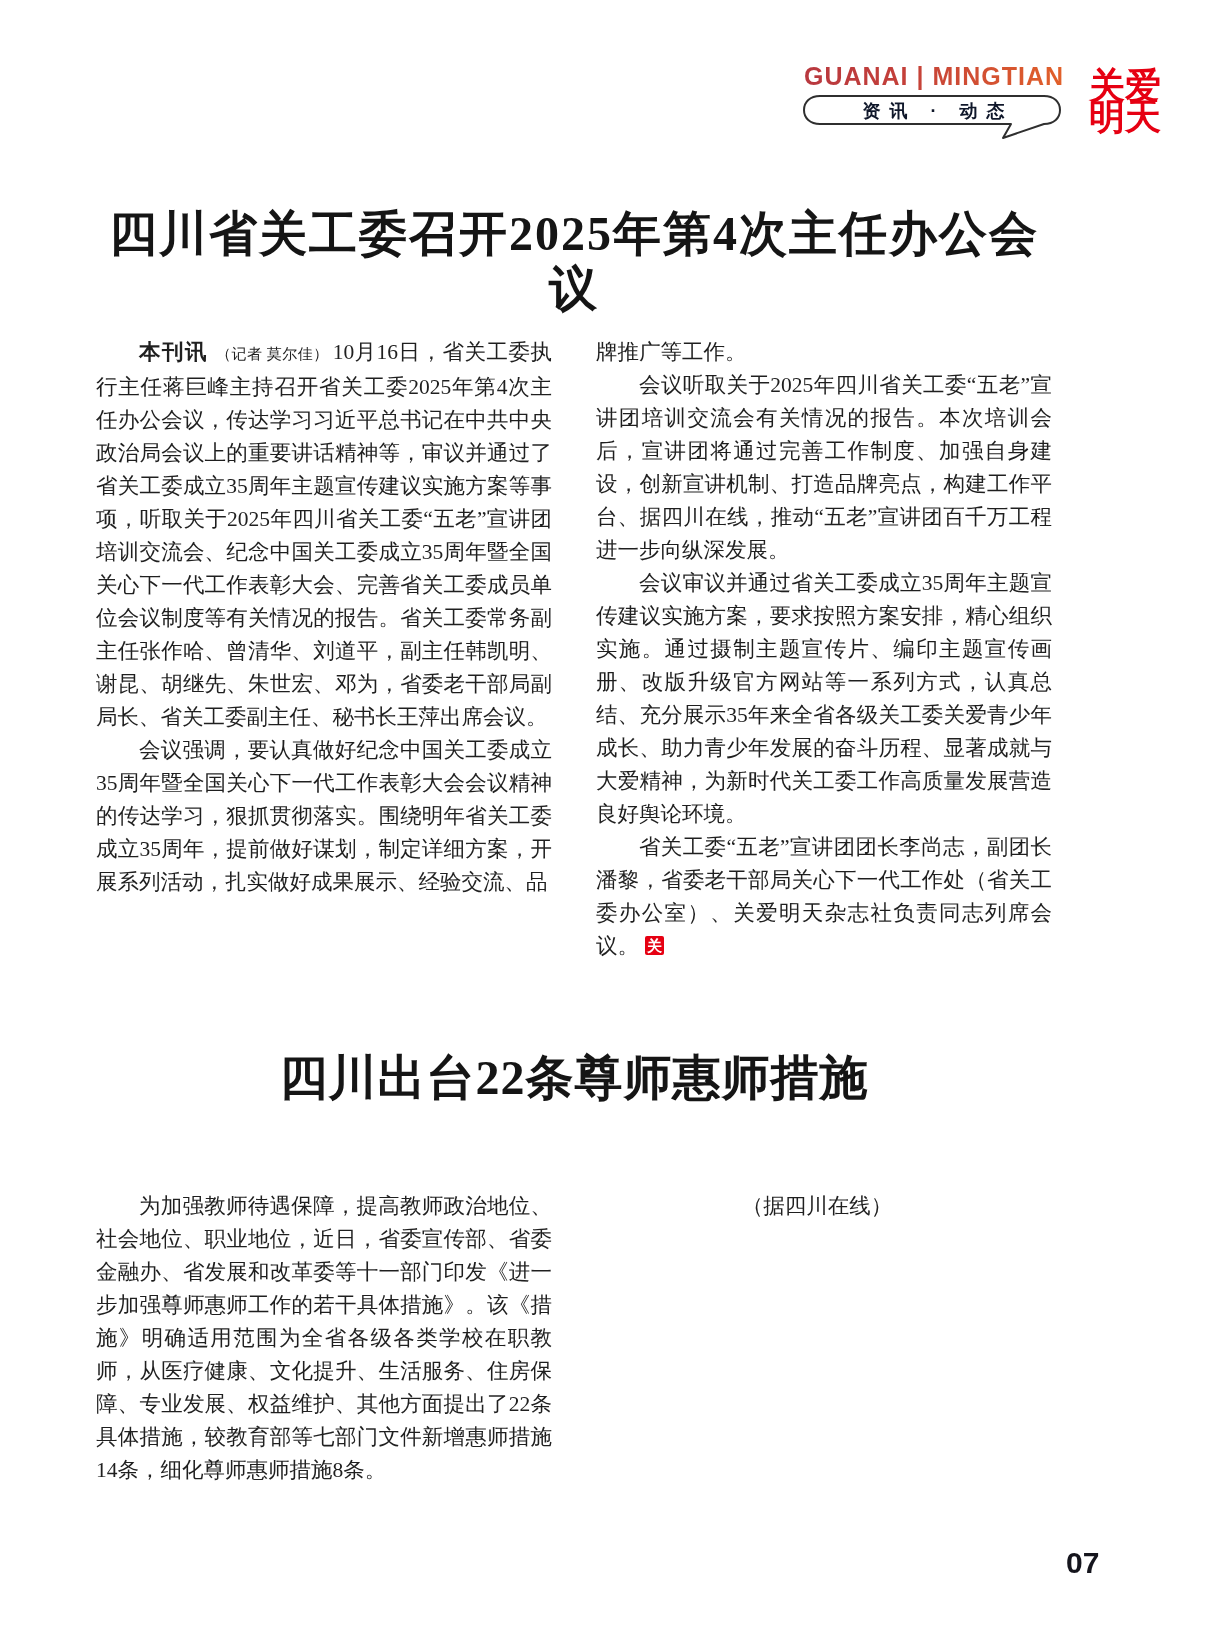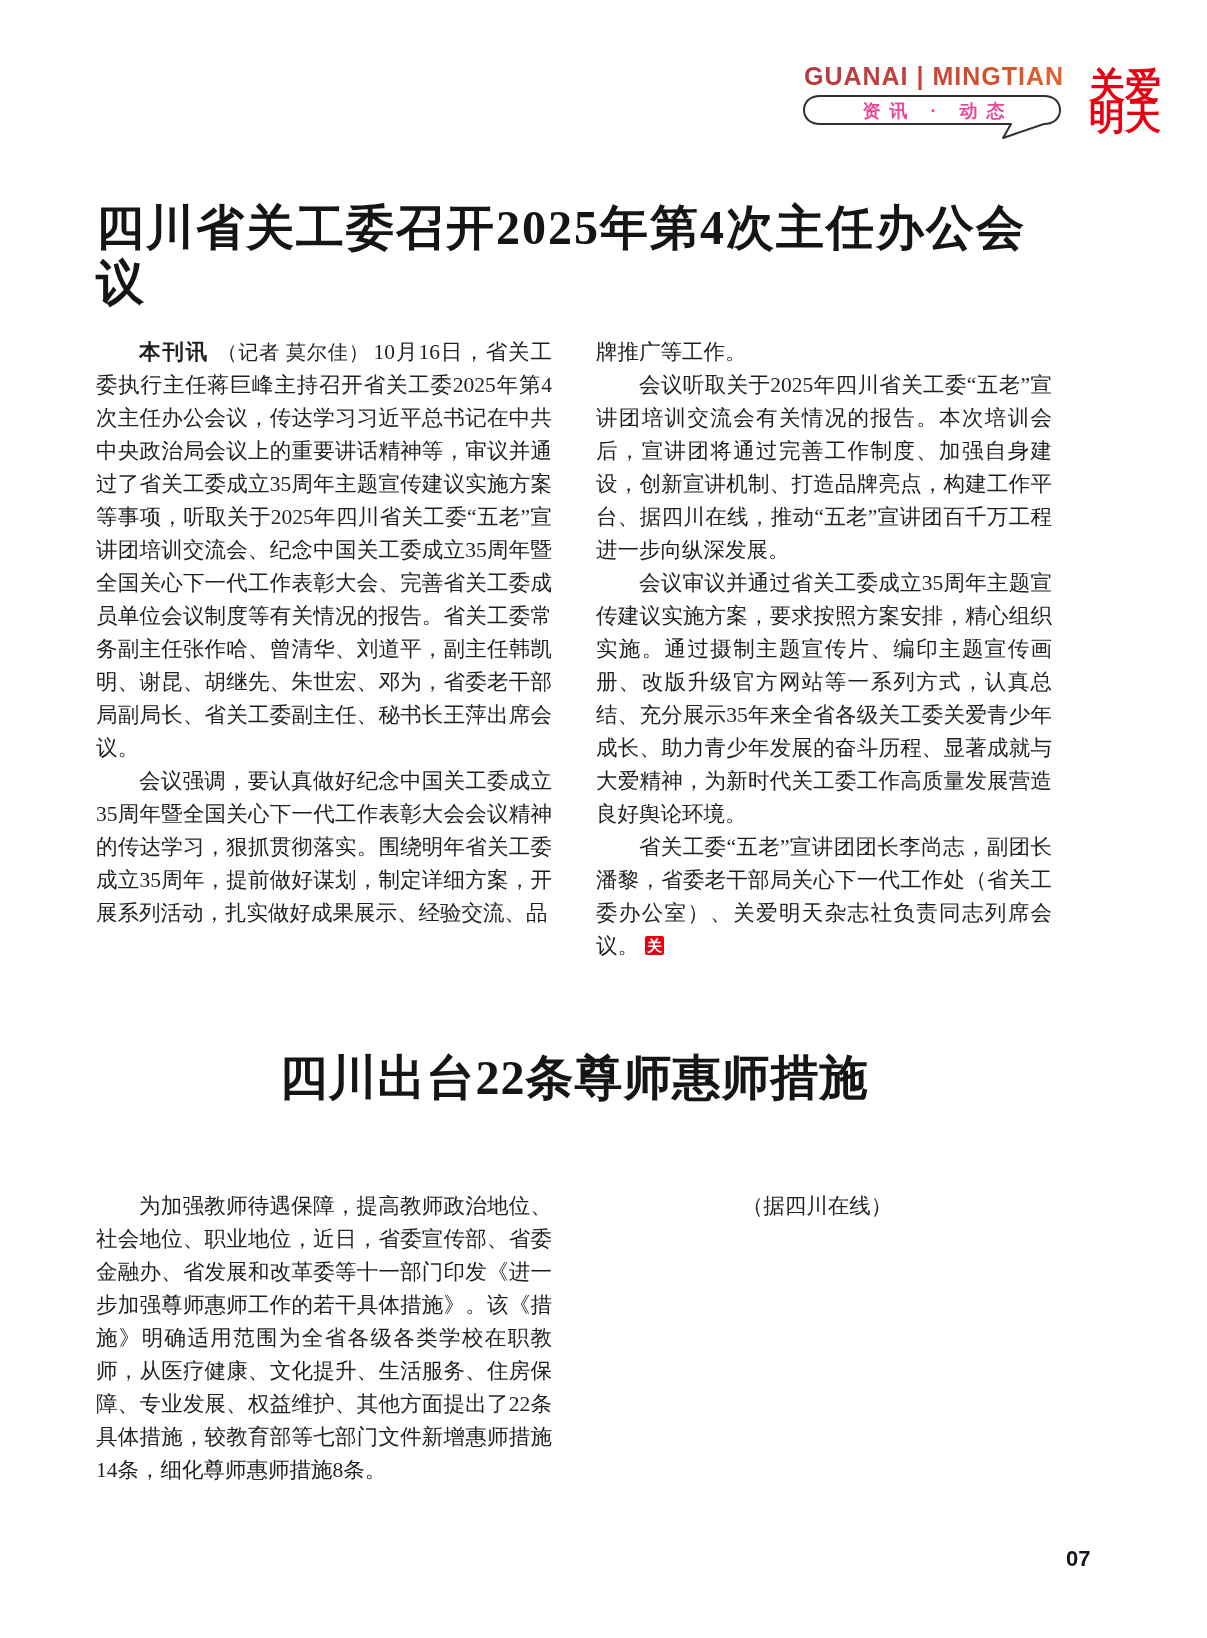--- a/index.html
+++ b/index.html
@@ -18,67 +18,67 @@
     font-weight:bold; font-size:25px; letter-spacing:1px;
     background:linear-gradient(90deg,#b8383f 0%,#c44039 40%,#e2612a 100%);
     -webkit-background-clip:text; background-clip:text;
     -webkit-text-fill-color:transparent; color:#c94733;
   }
   .bubble { position:relative; width:260px; height:46px; margin-top:3px; }
   .bubble svg { position:absolute; left:0; top:0; }
   .bubble-label {
     position:absolute; top:5px; left:10px; right:0; text-align:center;
     font-family:"Liberation Sans","DejaVu Sans",sans-serif;
-    font-size:18px; font-weight:bold; letter-spacing:9px; color:#ec4899;
+    font-size:18px; font-weight:bold; letter-spacing:9px; color:#0f172a;
   }
   .logo {
     font-family:"Liberation Sans","DejaVu Sans",sans-serif;
     font-weight:900; font-size:36px; line-height:31px; letter-spacing:0;
     color:#e60012; text-align:right; margin-top:8px;
   }
 
   
   .title {
     position:absolute; left:96px; width:956px; margin:0;
     font-family:"Liberation Serif","DejaVu Serif",serif;
     font-weight:900; color:#151515; font-size:48px; line-height:1.15;
   }
-  .title-1 { top:200px; letter-spacing:2px; }
+  .title-1 { top:206px; text-align:center; letter-spacing:2px; }
   .title-2 { top:1050px; text-align:center; letter-spacing:1px; }
 
   
   .cols { position:absolute; left:96px; width:956px; display:flex; gap:44px; }
   .cols-1 { top:336px; }
   .cols-2 { top:1190px; }
   .col { width:456px; }
   .p {
     margin:0; font-size:21.5px; line-height:33px; text-align:justify;
     color:#1f1f1f;
   }
   .indent { text-indent:2em; }
   .lead {
     font-weight:bold;
     font-family:"Liberation Sans","DejaVu Sans",sans-serif;
     letter-spacing:1px;
   }
-  .byline { font-size:20px; margin-left:8px; margin-right:4px; }
+  .byline { font-size:15px; margin-left:8px; margin-right:4px; }
   .endmark {
     display:inline-block; background:#e60012; color:#ffffff;
     font-family:"Liberation Sans","DejaVu Sans",sans-serif;
     font-size:15px; font-weight:bold; line-height:19px;
     padding:0 2px; margin-left:6px; border-radius:2px; vertical-align:2px;
     text-indent:0;
   }
   .source { text-align:center; padding-right:14px; text-indent:0; }
 
   
   .pagenum {
     position:absolute; top:1546px; left:1066px;
     font-family:"Liberation Sans","DejaVu Sans",sans-serif;
-    font-weight:bold; font-size:22px; color:#15151d;
+    font-weight:bold; font-size:30px; color:#15151d;
   }
 </style>
 </head>
 <body>
 
 <div class="page">
 
   <div class="header">
     <div class="brand-stack">
       <span class="brand">GUANAI | MINGTIAN</span>

